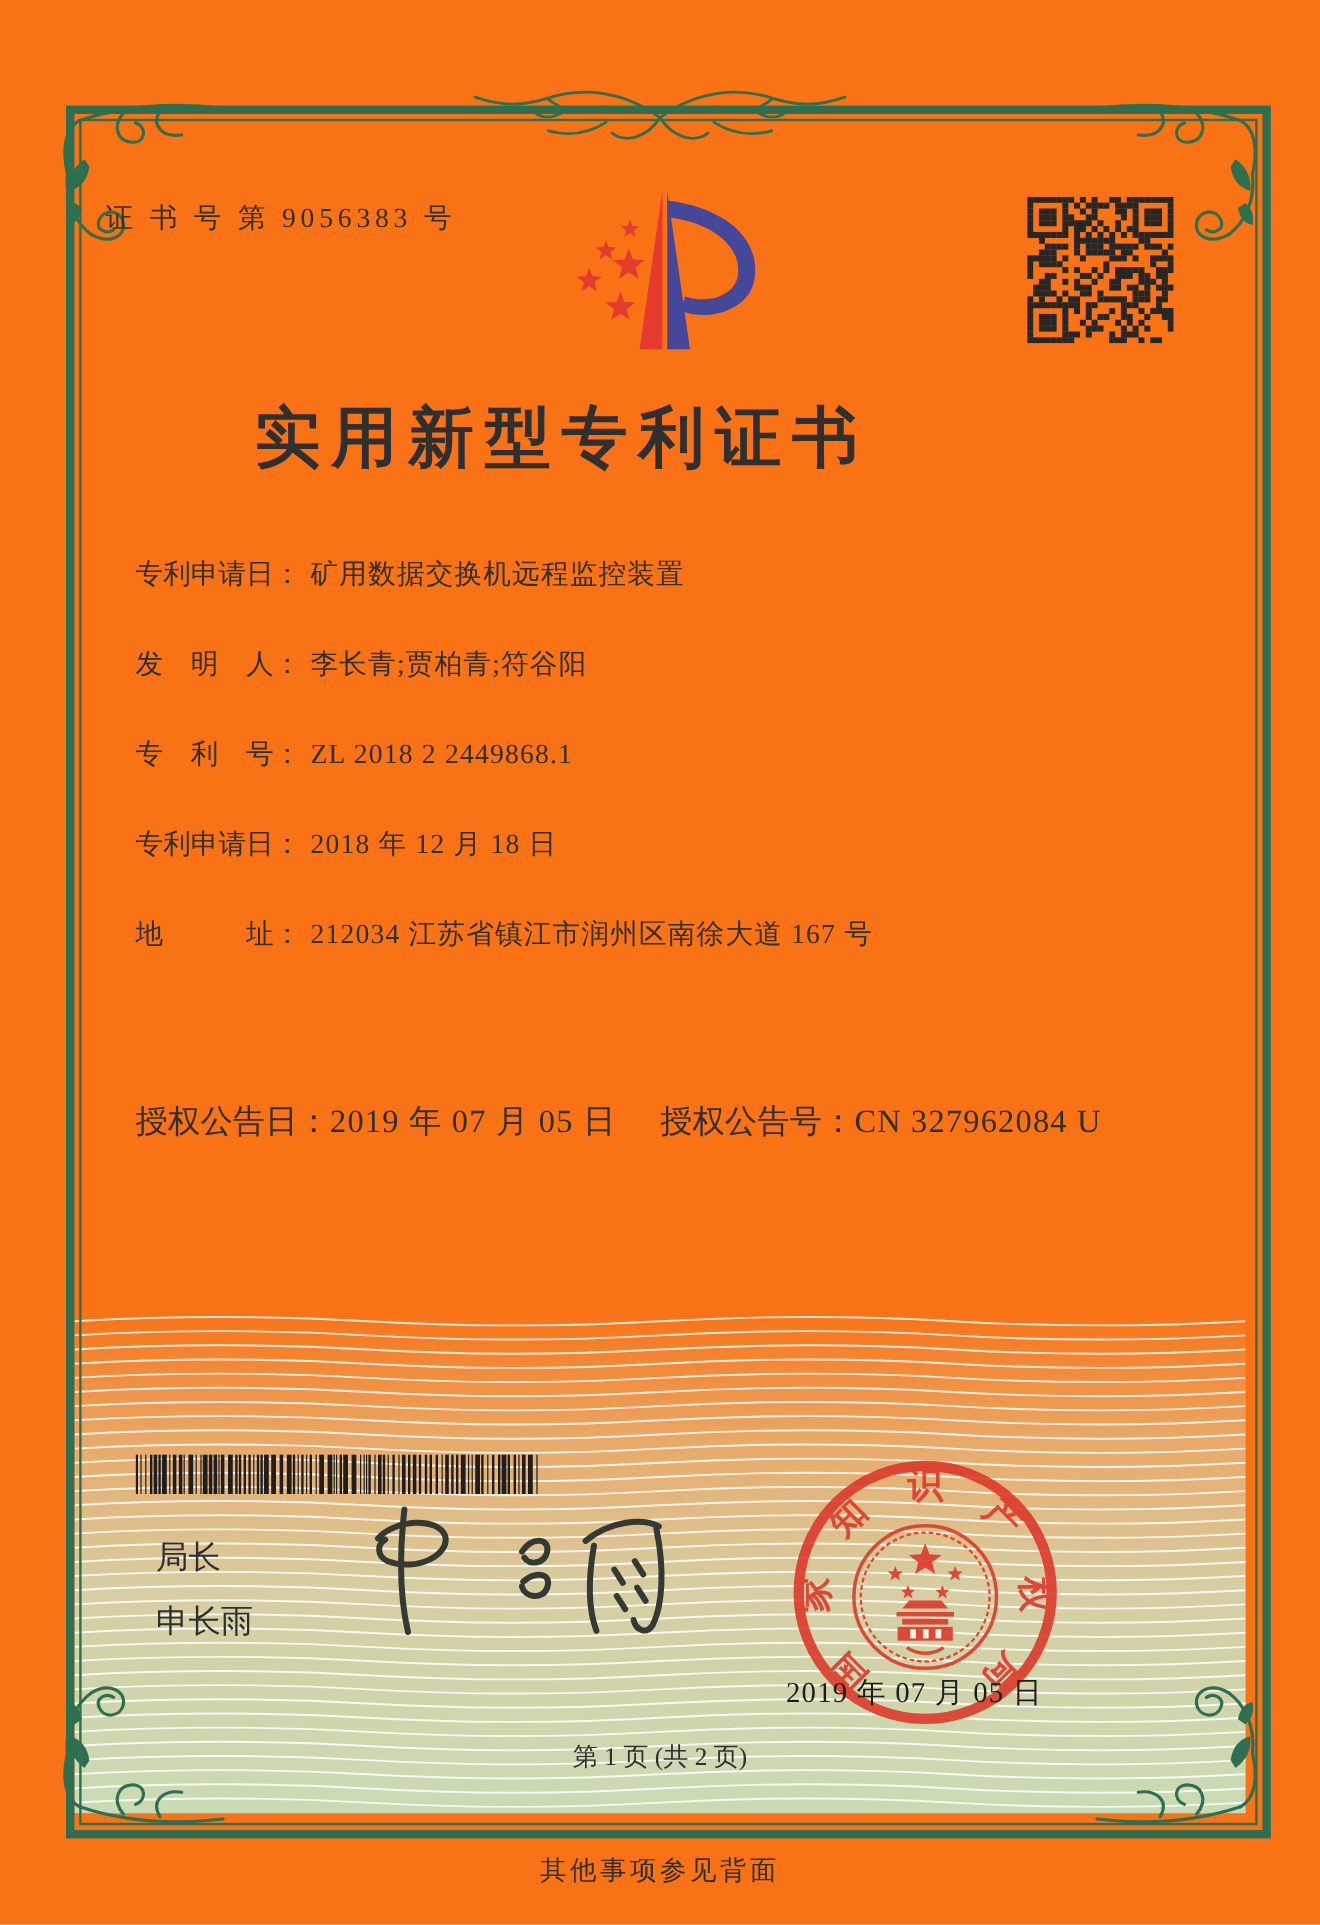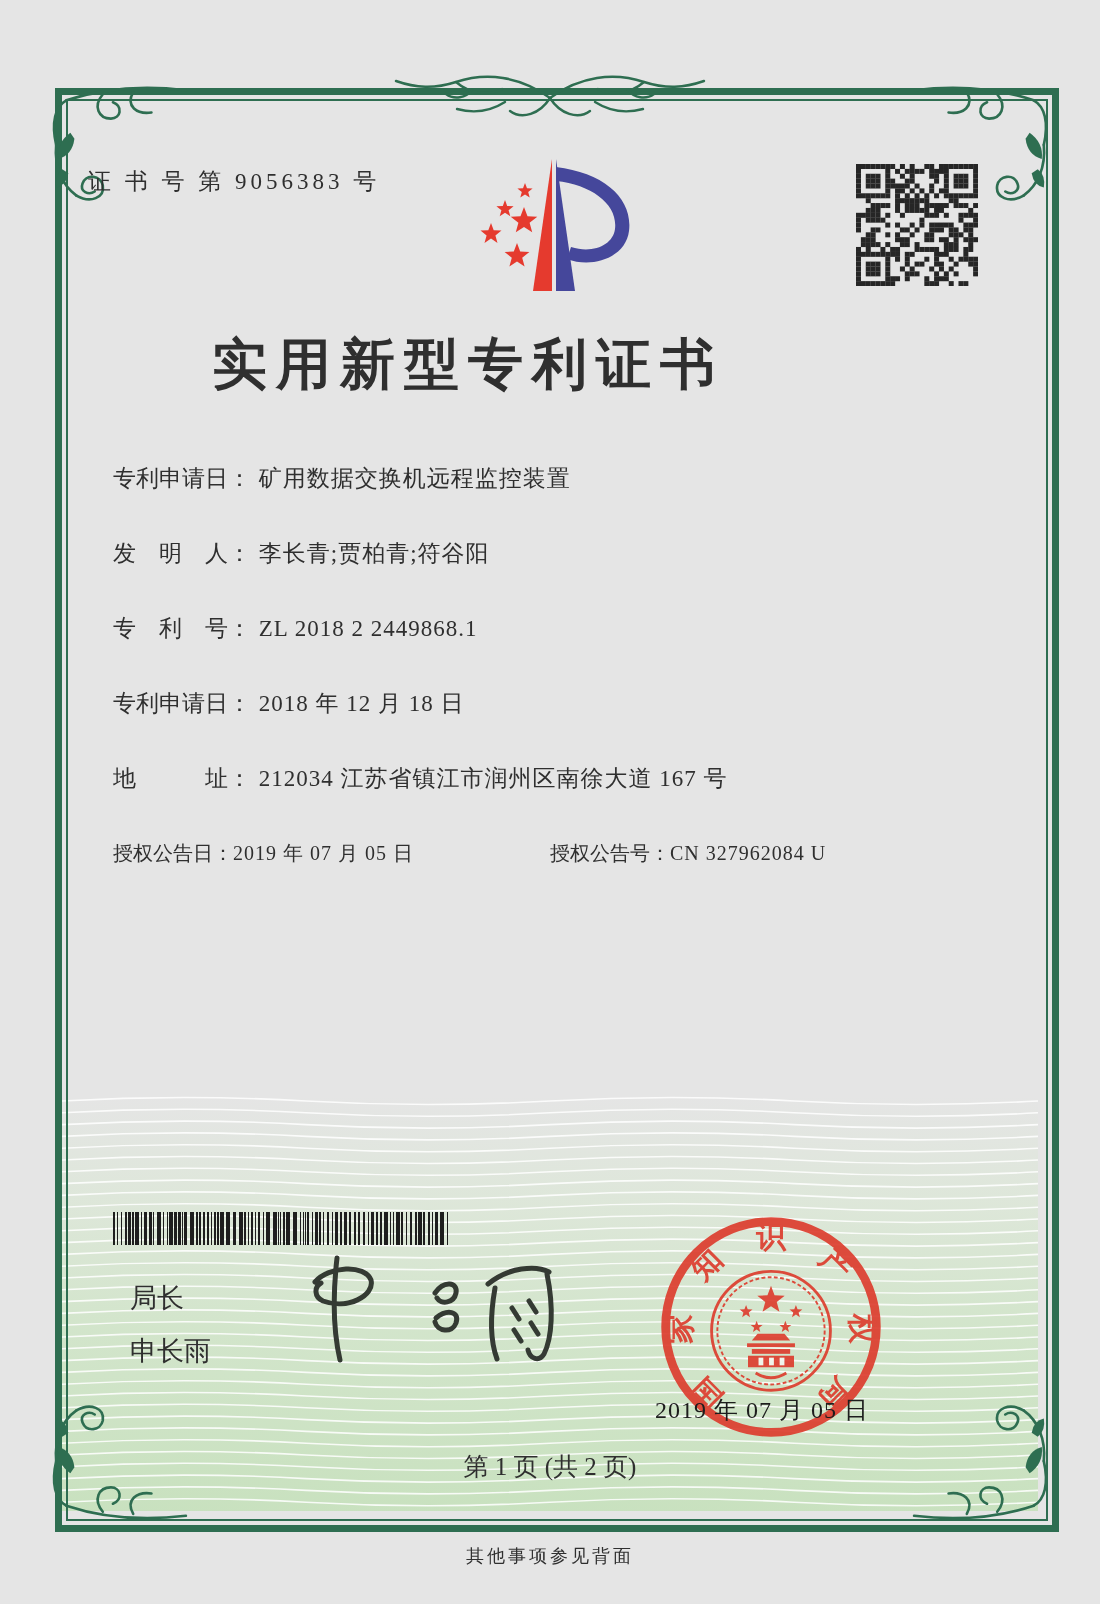--- a/index.html
+++ b/index.html
@@ -1,52 +1,52 @@
 <!DOCTYPE html>
 <html><head>
 <meta charset="utf-8">
 <style>
   html,body{margin:0;padding:0;background:#ffffff;}
-  #page{position:relative;width:1100px;height:1604px;background:#e5e5e5;overflow:hidden;
+  #page{position:relative;width:1100px;height:1604px;background:#f97316;overflow:hidden;
         font-family:"Liberation Serif","DejaVu Serif",serif;color:#2f2f2f;}
   
   .frame{position:absolute;left:55px;top:88px;width:990px;height:1430px;
          border:7px solid #2e6e51;z-index:1;}
   .frame-inner{position:absolute;inset:4px;border:2px solid #2e6e51;}
   
   .waves-box{position:absolute;left:62px;top:1096px;width:976px;height:415px;z-index:0;
     background:linear-gradient(180deg,rgba(213,233,204,0) 0%,rgba(213,233,204,.45) 25%,
       rgba(206,229,197,.8) 55%,rgba(199,225,189,.95) 100%);}
   .waves-box svg{position:absolute;left:0;top:0;}
   
   .orn{position:absolute;z-index:2;}
   
   .certno{position:absolute;left:88px;top:166px;font-size:23px;letter-spacing:4px;z-index:3;}
   .title{position:absolute;left:55px;top:328px;width:826px;text-align:center;
          font-size:55px;font-weight:700;letter-spacing:9px;z-index:3;}
   .fields{position:absolute;left:113px;top:464px;width:880px;z-index:3;font-size:23px;}
   .frow{height:75px;line-height:30px;}
   .flabel{display:inline-block;min-width:140px;}
   .fvalue{letter-spacing:1px;}
-  .grantrow{position:absolute;left:113px;top:840px;width:880px;font-size:20px;z-index:3;}
+  .grantrow{position:absolute;left:113px;top:916px;width:880px;font-size:27px;z-index:3;}
   .grant-right{position:absolute;left:437px;top:0;}
   .paras{position:absolute;left:112px;top:936px;width:878px;z-index:3;
          font-size:22.5px;line-height:38px;text-align:justify;}
   .paras p{margin:0;text-indent:2em;}
   .barcode{position:absolute;left:113px;top:1212px;z-index:3;}
   .signer{position:absolute;left:130px;top:1272px;z-index:3;font-size:27px;line-height:53px;}
   .signature{position:absolute;left:285px;top:1238px;z-index:3;}
   .seal{position:absolute;left:656px;top:1212px;z-index:4;opacity:.9;}
   .seal-char{font-size:31px;font-weight:700;fill:#dd3a2b;font-family:"Liberation Serif",serif;}
   .sealdate{position:absolute;left:655px;top:1394px;width:240px;font-size:24px;
             letter-spacing:1px;z-index:5;color:#1d1d1d;}
   .pagefoot{position:absolute;left:55px;top:1450px;width:990px;text-align:center;
-            font-size:25px;z-index:3;}
+            font-size:21px;z-index:3;}
   .backnote{position:absolute;left:0;top:1544px;width:1100px;text-align:center;
-            font-size:18px;letter-spacing:3px;z-index:3;}
+            font-size:22px;letter-spacing:3px;z-index:3;}
 </style>
 </head>
 <body>
 
 <div id="page">
 
   <svg width="0" height="0" style="position:absolute">
     <defs>
       <g id="corner-orn" fill="none" stroke="#2e6e51" stroke-width="2.6" stroke-linecap="round">
         <path d="M142,14 C100,9 60,12 24,24"></path>

